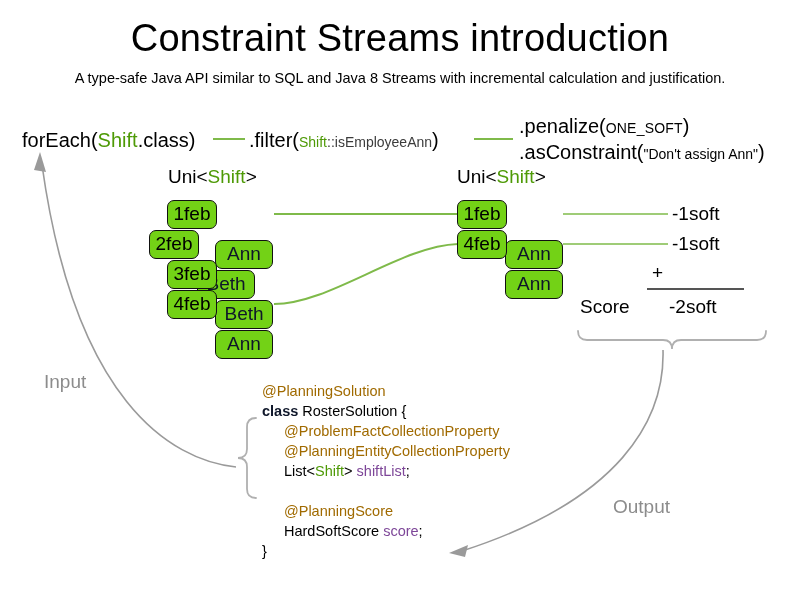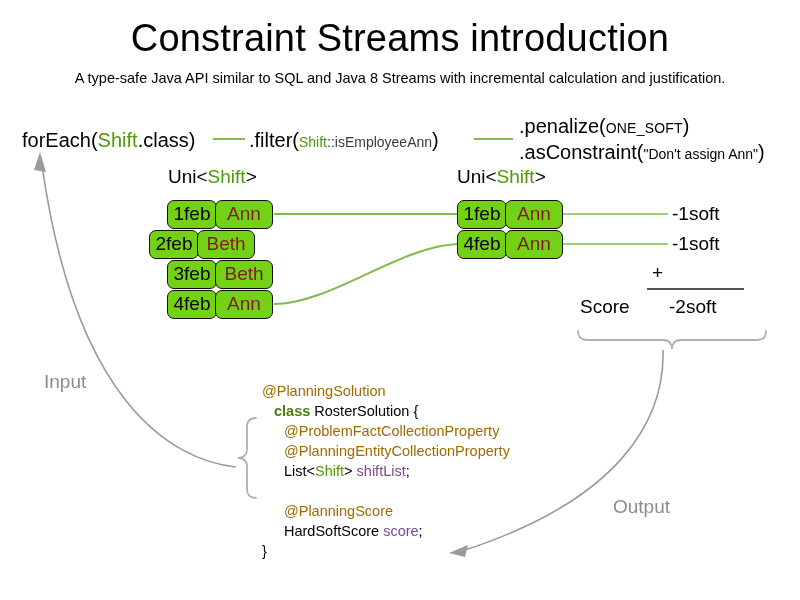--- a/index.html
+++ b/index.html
@@ -39,41 +39,41 @@
 
   
   .shiftrow{position:absolute;height:29px;}
   .cell{
     position:absolute;top:0;height:29px;
     background:#73d216;border:1.6px solid #111;border-radius:7px;
     box-sizing:border-box;
     font-size:19px;line-height:25px;text-align:center;
   }
   .cell.date{left:0;width:50px;color:#000;}
-  .cell.name{left:48px;width:58px;color:#7f1d1d;}
+  .cell.name{left:48px;width:58px;color:#0f172a;margin-top:40px;}
 
   
   .soft{font-size:19px;line-height:22px;}
   #soft1{left:672px;top:203px;}
   #soft2{left:672px;top:233px;}
   #plus{left:652px;top:262px;font-size:19px;}
   #score-lbl{left:580px;top:296px;font-size:19px;}
   #total{left:669px;top:296px;font-size:19px;}
   #sumrule{left:647px;top:288px;width:97px;height:2px;background:#555;}
 
   
   .iolabel{font-size:19px;color:#8c8c8c;}
   #input-lbl{left:44px;top:371px;}
   #output-lbl{left:613px;top:496px;}
 
   
   #code{left:262px;top:381px;font-size:14.5px;line-height:20px;}
   #code div{white-space:pre;}
   .ann{color:#a06a00;}
-  .kw{color:#4d7c0f;font-weight:bold;margin-left:12px;}
+  .kw{color:#0f172a;font-weight:bold;}
   .fld{color:#7d4698;}
   .ty{color:#000;}
 </style>
 </head>
 <body>
 
 <div id="stage">
 
   <svg id="lines" width="800" height="600" viewBox="0 0 800 600" style="position:absolute;left:0;top:0;">
 

